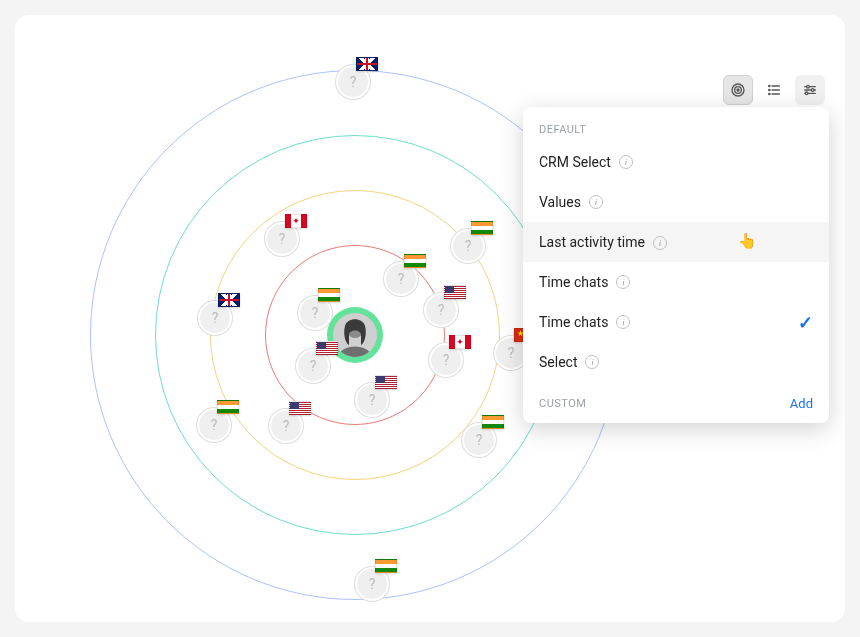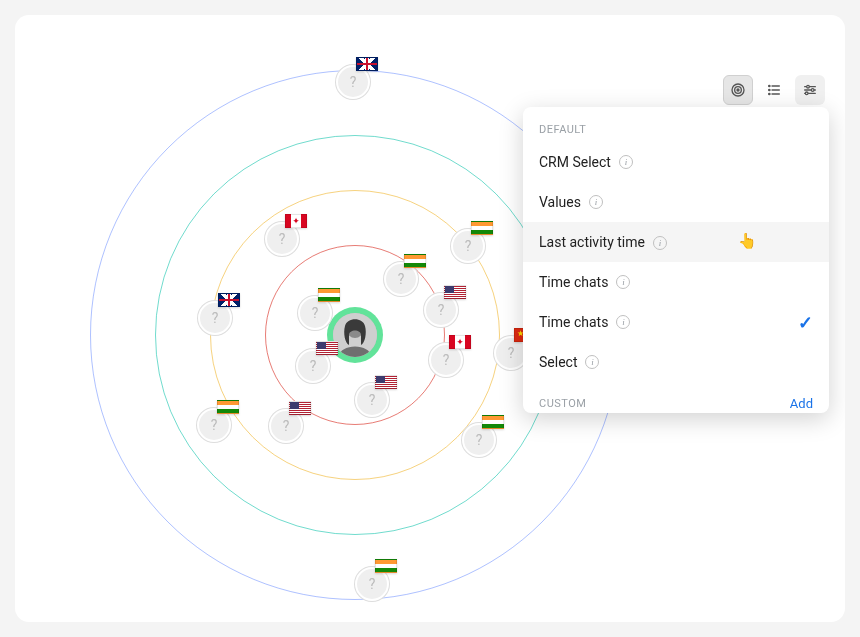--- a/index.html
+++ b/index.html
@@ -163,21 +163,21 @@
   .section-label {
     padding: 16px 16px 6px;
     font-size: 11px;
     letter-spacing: 0.5px;
     color: #9aa0a6;
   }
   .section-label.split {
     display: flex;
     justify-content: space-between;
     align-items: center;
-    padding: 14px 16px 2px;
+    padding: 14px 16px 12px;
     text-align: right;
   }
   .add-link {
     color: #1a73e8;
     font-size: 13px;
     letter-spacing: 0;
     cursor: pointer;
   }
   .option {
     padding: 12px 16px;

